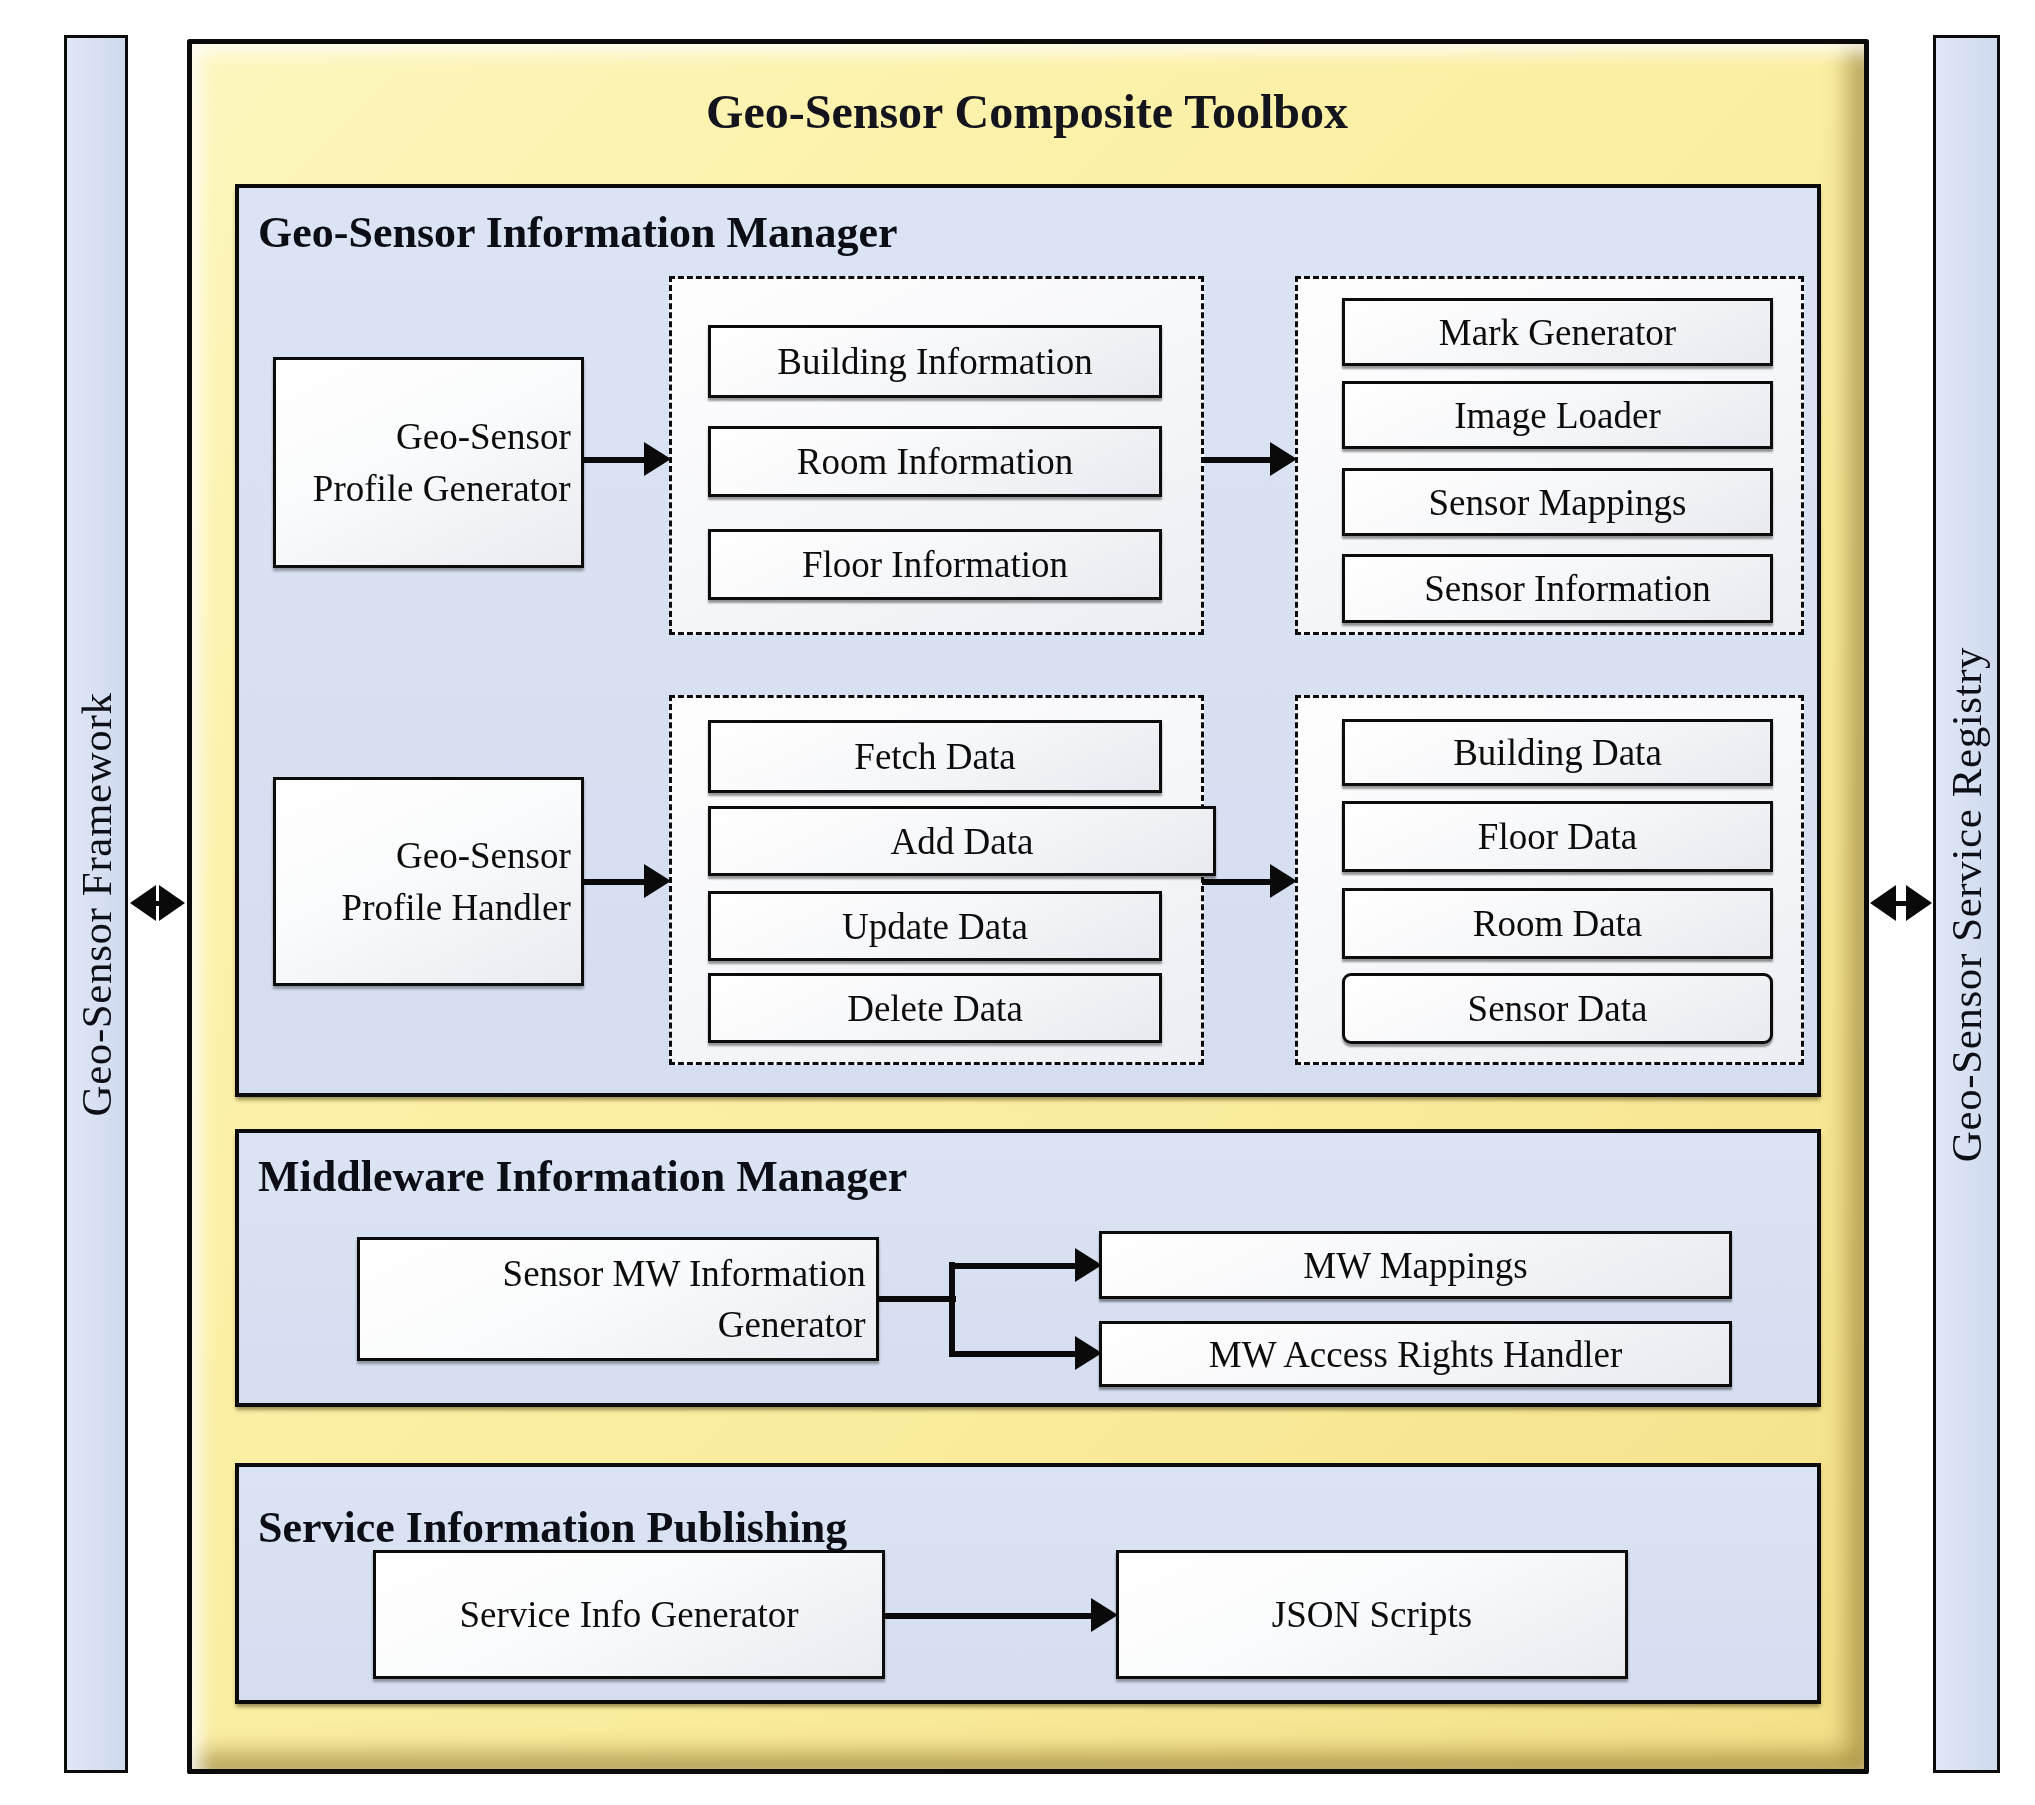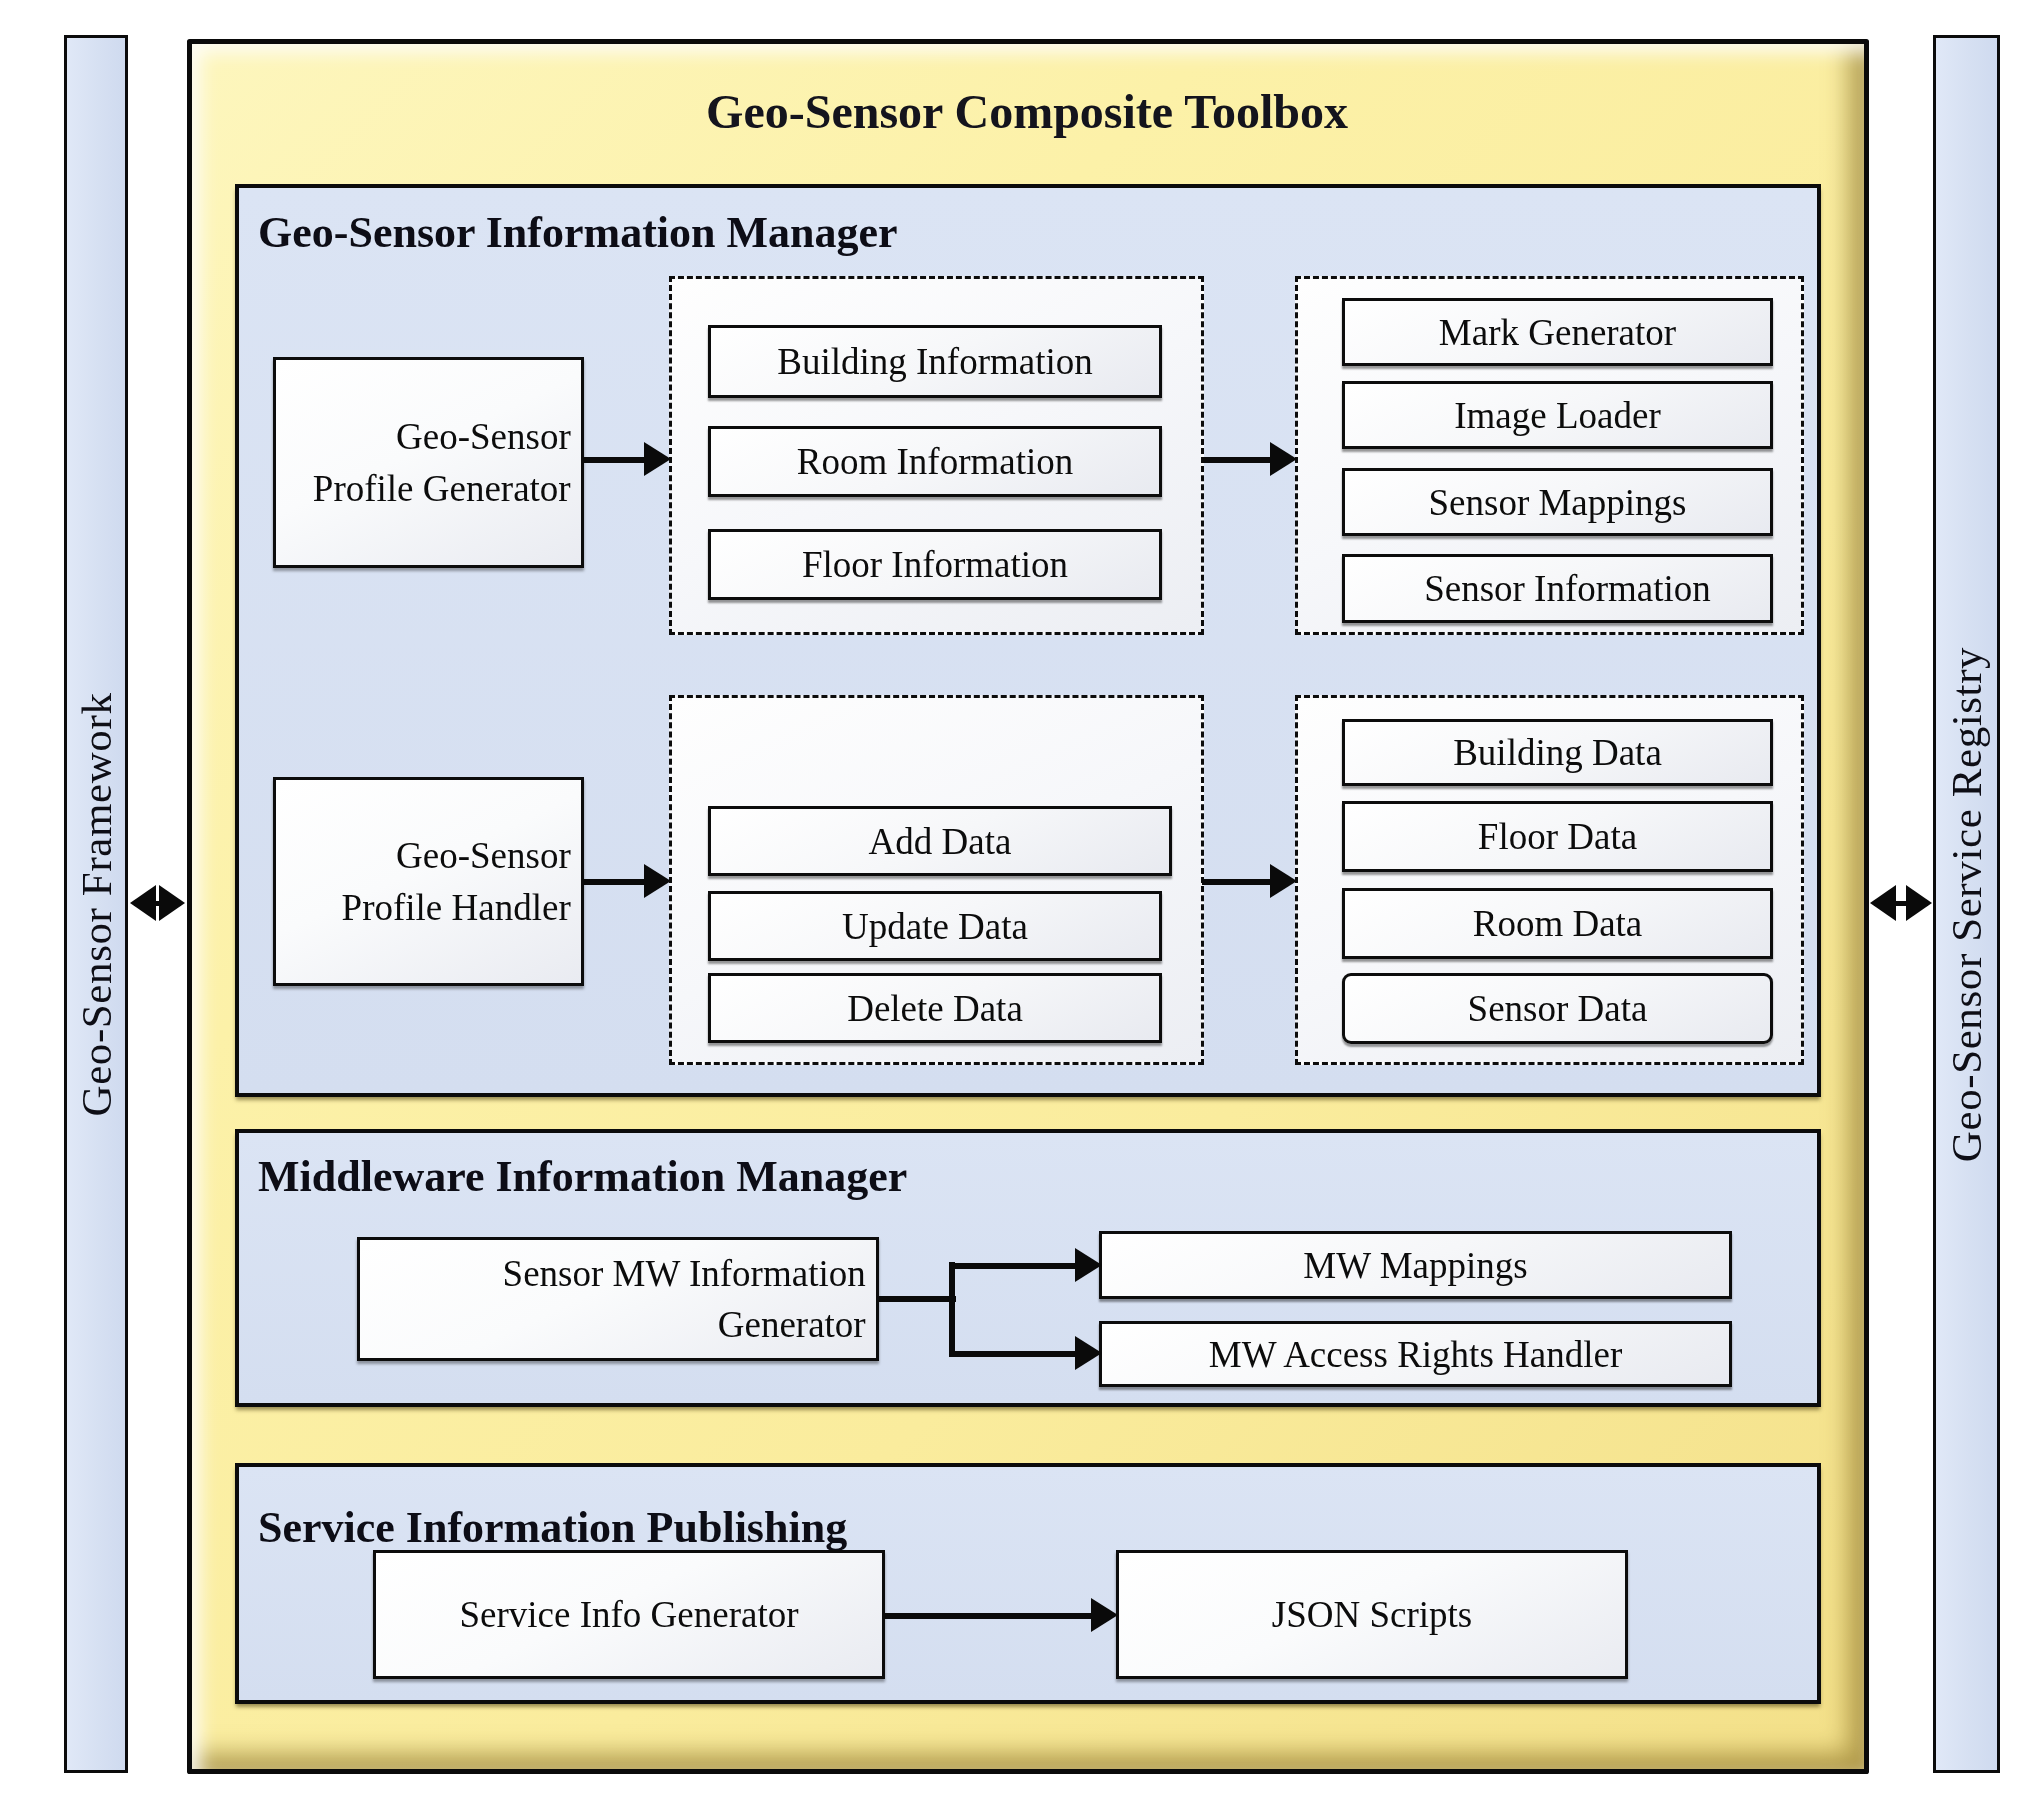--- a/index.html
+++ b/index.html
@@ -109,21 +109,21 @@
   .c-building-info { left:708px; top:325px;  width:454px; height:73px; }
   .c-room-info     { left:708px; top:426px;  width:454px; height:71px; }
   .c-floor-info    { left:708px; top:529px;  width:454px; height:71px; }
   
   .c-mark-gen      { left:1342px; top:298px;  width:431px; height:68px; }
   .c-img-loader    { left:1342px; top:381px;  width:431px; height:68px; }
   .c-sensor-map    { left:1342px; top:468px;  width:431px; height:68px; }
   .c-sensor-info   { left:1342px; top:554px;  width:431px; height:69px;padding-left:20px; }
   
   .c-fetch  { left:708px; top:720px; width:454px; height:73px; }
-  .c-add    { left:708px; top:806px; width:464px; height:70px; }
+  .c-add    { left:708px; top:806px; width:508px; height:70px; }
   .c-update { left:708px; top:891px; width:454px; height:70px; }
   .c-delete { left:708px; top:973px; width:454px; height:70px; }
   
   .c-building-data { left:1342px; top:719px; width:431px; height:67px; }
   .c-floor-data    { left:1342px; top:801px; width:431px; height:71px; }
   .c-room-data     { left:1342px; top:888px; width:431px; height:71px; }
   .c-sensor-data   { left:1342px; top:973px; width:431px; height:71px;border-radius:9px; }
   
   .c-mw-map    { left:1099px; top:1231px; width:633px; height:68px; }
   .c-mw-access { left:1099px; top:1321px; width:633px; height:66px;text-align:center; }
@@ -203,20 +203,21 @@
 
   <div class="dashed dashed-gen-comp"></div>
   <div class="chip c-mark-gen">Mark Generator</div>
   <div class="chip c-img-loader">Image Loader</div>
   <div class="chip c-sensor-map">Sensor Mappings</div>
   <div class="chip c-sensor-info">Sensor Information</div>
 
   <div class="node node-handler">Geo-Sensor Profile Handler</div>
 
   <div class="dashed dashed-ops"></div>
+  <div class="chip c-fetch">Fetch Data</div>
   <div class="chip c-add">Add Data</div>
   <div class="chip c-update">Update Data</div>
   <div class="chip c-delete">Delete Data</div>
 
   <div class="dashed dashed-datastore"></div>
   <div class="chip c-building-data">Building Data</div>
   <div class="chip c-floor-data">Floor Data</div>
   <div class="chip c-room-data">Room Data</div>
   <div class="chip c-sensor-data">Sensor Data</div>
 

